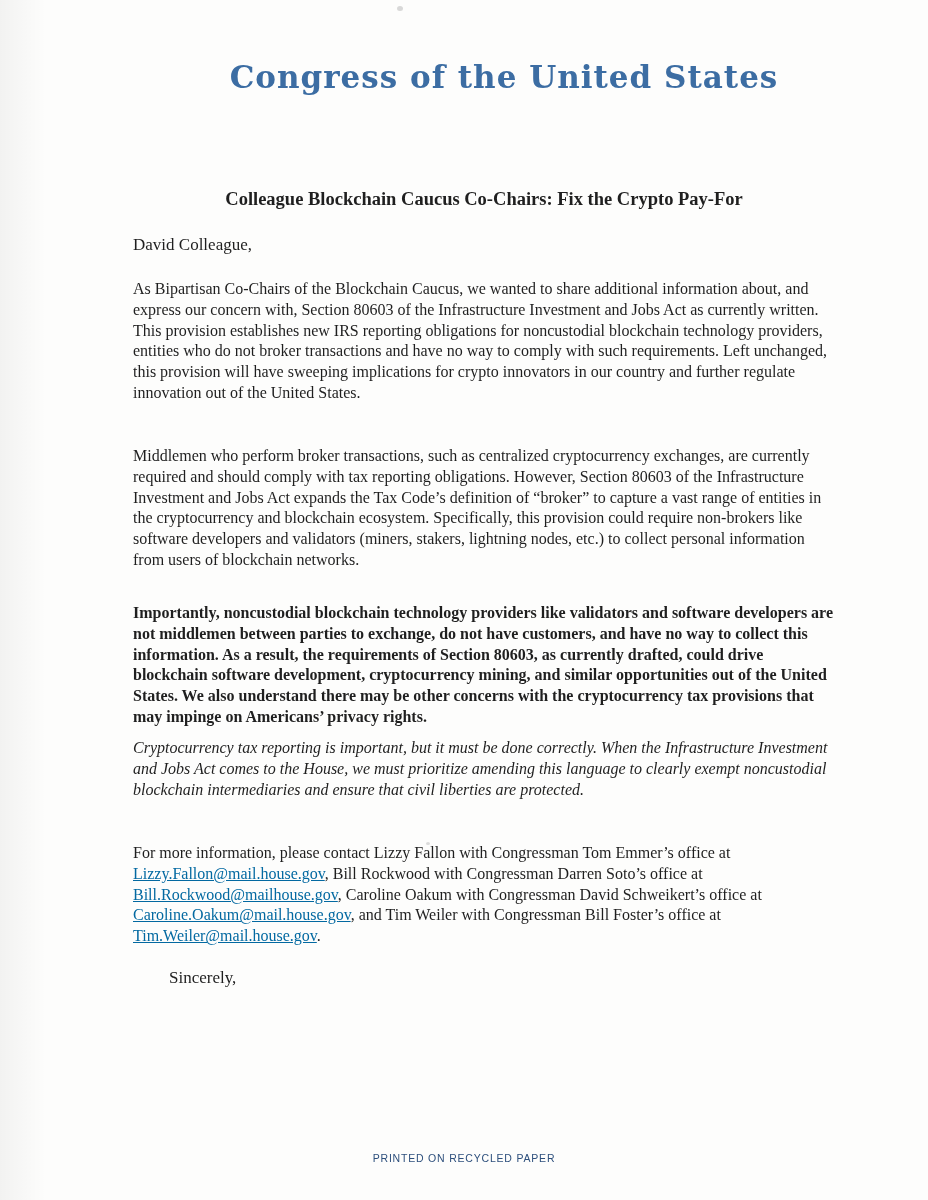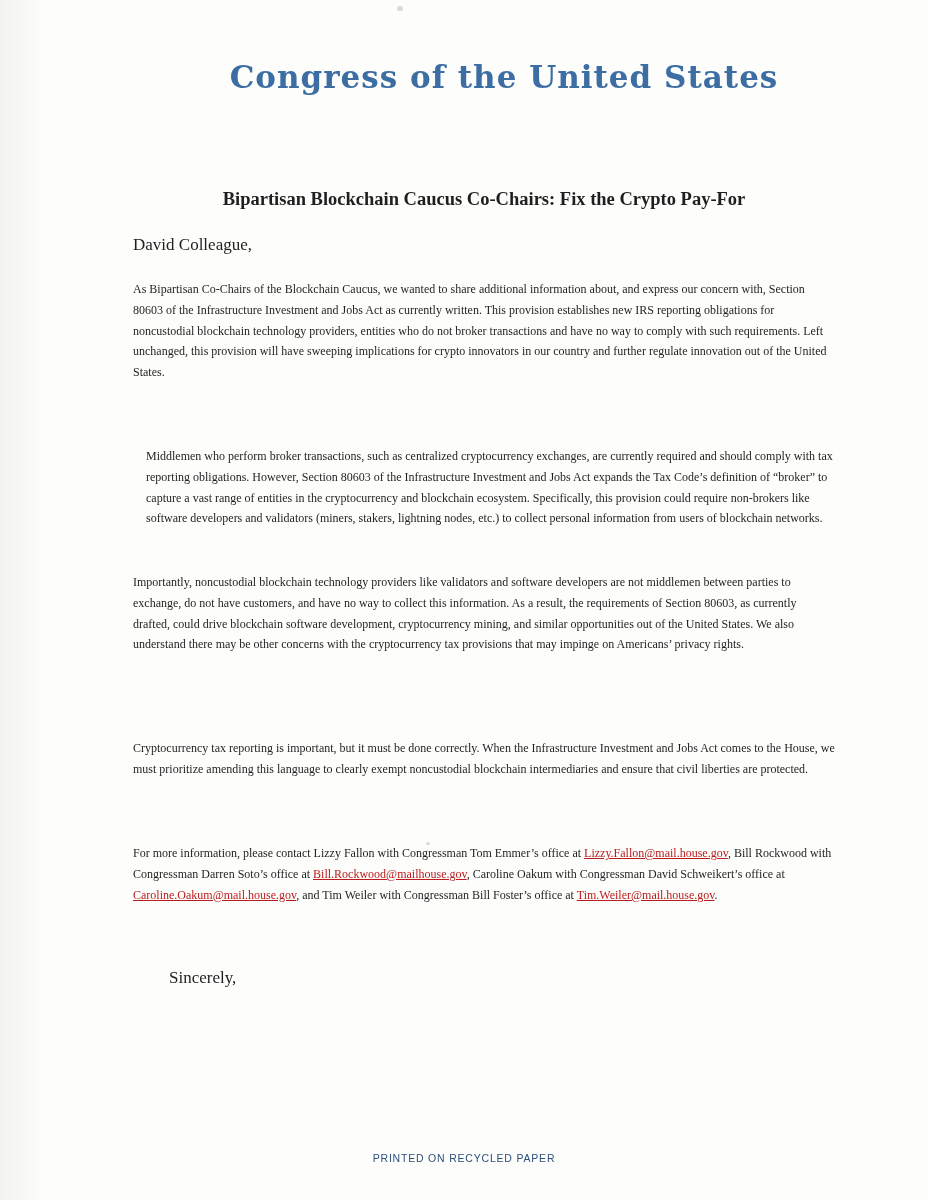--- a/index.html
+++ b/index.html
@@ -64,31 +64,31 @@
     position: absolute;
     top: 235px;
     left: 133px;
     font-size: 17px;
   }
   .para {
     position: absolute;
     left: 133px;
     width: 702px;
     margin: 0;
-    font-size: 12px;
+    font-size: 16px;
     line-height: 20.8px;
     text-align: left;
   }
   .para-1 { top: 279px; }
-  .para-2 { top: 446px; margin-left: 13px; }
-  .para-3 { top: 572px; }
-  .para-4 { top: 738px; }
+  .para-2 { top: 446px; }
+  .para-3 { top: 603px; font-weight: bold; }
+  .para-4 { top: 738px; font-style: italic; }
   .para-contact { top: 843px; }
   .email-link {
-    color: #b91c1c;
+    color: #0369a1;
     text-decoration: underline;
     cursor: pointer;
   }
   .closing {
     position: absolute;
     top: 968px;
     left: 133px;
     font-size: 17px;
     margin-left: 36px;
   }
@@ -118,21 +118,21 @@
 
 <div class="page">
 
   <div class="scan-speck speck-top"></div>
   <div class="scan-speck speck-mid"></div>
 
   <header class="letterhead">
     <div class="letterhead-line1">Congress of the United States</div>
   </header>
 
-  <h1 class="letter-title">Bipartisan Blockchain Caucus Co-Chairs: Fix the Crypto Pay-For</h1>
+  <h1 class="letter-title">Colleague Blockchain Caucus Co-Chairs: Fix the Crypto Pay-For</h1>
 
   <div class="salutation">David Colleague,</div>
 
   <p class="para para-1">As Bipartisan Co-Chairs of the Blockchain Caucus, we wanted to share additional information about, and express our concern with, Section 80603 of the Infrastructure Investment and Jobs Act as currently written. This provision establishes new IRS reporting obligations for noncustodial blockchain technology providers, entities who do not broker transactions and have no way to comply with such requirements. Left unchanged, this provision will have sweeping implications for crypto innovators in our country and further regulate innovation out of the United States.</p>
 
   <p class="para para-2">Middlemen who perform broker transactions, such as centralized cryptocurrency exchanges, are currently required and should comply with tax reporting obligations. However, Section 80603 of the Infrastructure Investment and Jobs Act expands the Tax Code’s definition of “broker” to capture a vast range of entities in the cryptocurrency and blockchain ecosystem. Specifically, this provision could require non-brokers like software developers and validators (miners, stakers, lightning nodes, etc.) to collect personal information from users of blockchain networks.</p>
 
   <p class="para para-3">Importantly, noncustodial blockchain technology providers like validators and software developers are not middlemen between parties to exchange, do not have customers, and have no way to collect this information. As a result, the requirements of Section 80603, as currently drafted, could drive blockchain software development, cryptocurrency mining, and similar opportunities out of the United States. We also understand there may be other concerns with the cryptocurrency tax provisions that may impinge on Americans’ privacy rights.</p>
 
   <p class="para para-4">Cryptocurrency tax reporting is important, but it must be done correctly. When the Infrastructure Investment and Jobs Act comes to the House, we must prioritize amending this language to clearly exempt noncustodial blockchain intermediaries and ensure that civil liberties are protected.</p>

